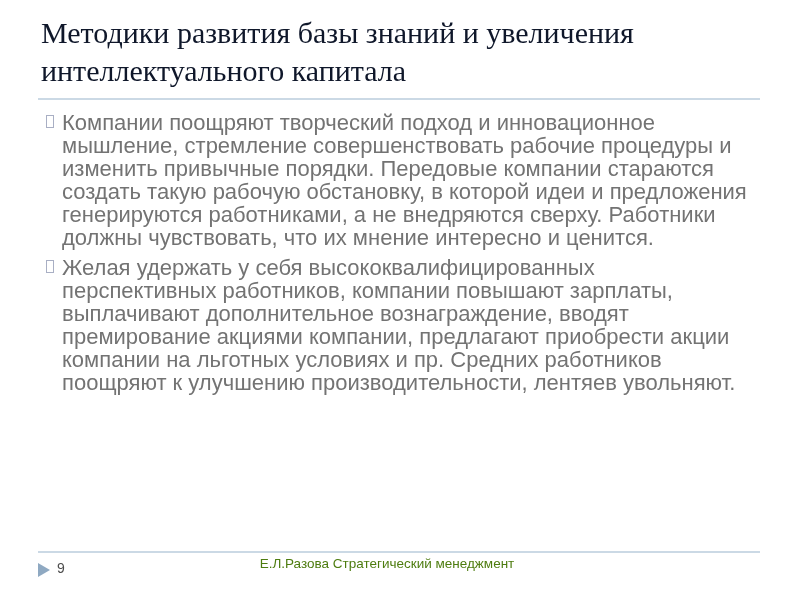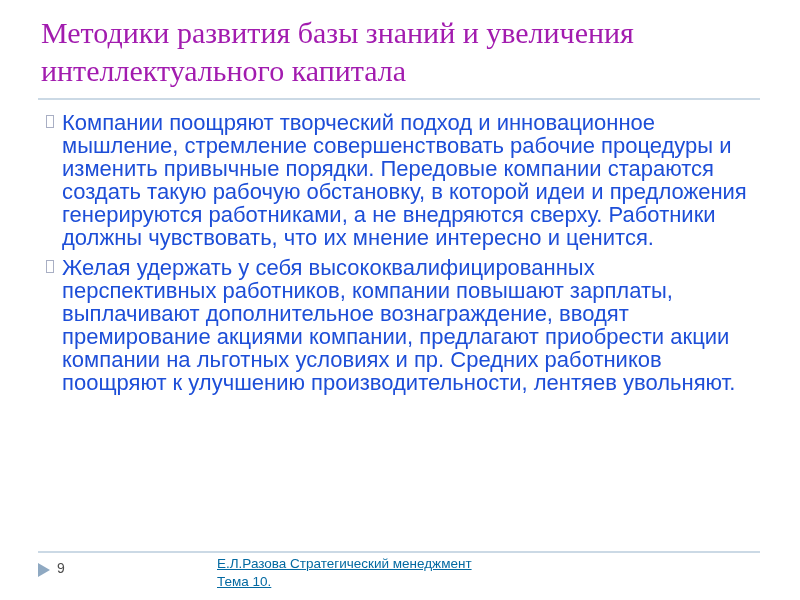--- a/index.html
+++ b/index.html
@@ -17,37 +17,37 @@
   }
   .slide-title {
     position: absolute;
     left: 41px;
     top: 14px;
     width: 720px;
     font-family: "Liberation Serif", "DejaVu Serif", serif;
     font-size: 30px;
     line-height: 38px;
     font-weight: 400;
-    color: #a21caf;
+    color: #0f172a;
     letter-spacing: 0px;
   }
   .title-rule {
     position: absolute;
     left: 38px;
     top: 98px;
     width: 722px;
     height: 2px;
     background: #CBD9E5;
   }
   .body-text {
     position: absolute;
     left: 46px;
     top: 111px;
     width: 706px;
-    color: #1d4ed8;
+    color: #737373;
     font-size: 22px;
     line-height: 23px;
   }
   .bullet-item {
     position: relative;
     padding-left: 16px;
     margin-bottom: 7px;
   }
   .bullet-marker {
     position: absolute;
@@ -82,25 +82,24 @@
     top: 559px;
     font-size: 14px;
     line-height: 18px;
     color: #4D4D4D;
   }
   .footer-text {
     position: absolute;
     right: 243px;
     top: 555px;
     width: 340px;
-    text-align: left;
+    text-align: center;
     font-size: 13.5px;
     line-height: 18px;
-    color: #0369a1;
-    text-decoration: underline;
+    color: #4d7c0f;
   }
 </style>
 </head>
 <body>
 
 <div class="slide">
 
   <div class="slide-title">Методики развития базы знаний и увеличения интеллектуального капитала</div>
 
   <div class="title-rule"></div>
@@ -121,16 +120,15 @@
   </div>
 
   <div class="footer-rule"></div>
 
   <div class="footer-arrow"></div>
 
   <div class="page-number">9</div>
 
   <div class="footer-text">
     <div>Е.Л.Разова Стратегический менеджмент</div>
-    <div>Тема 10.</div>
   </div>
 
 </div>
 
 </body></html>

